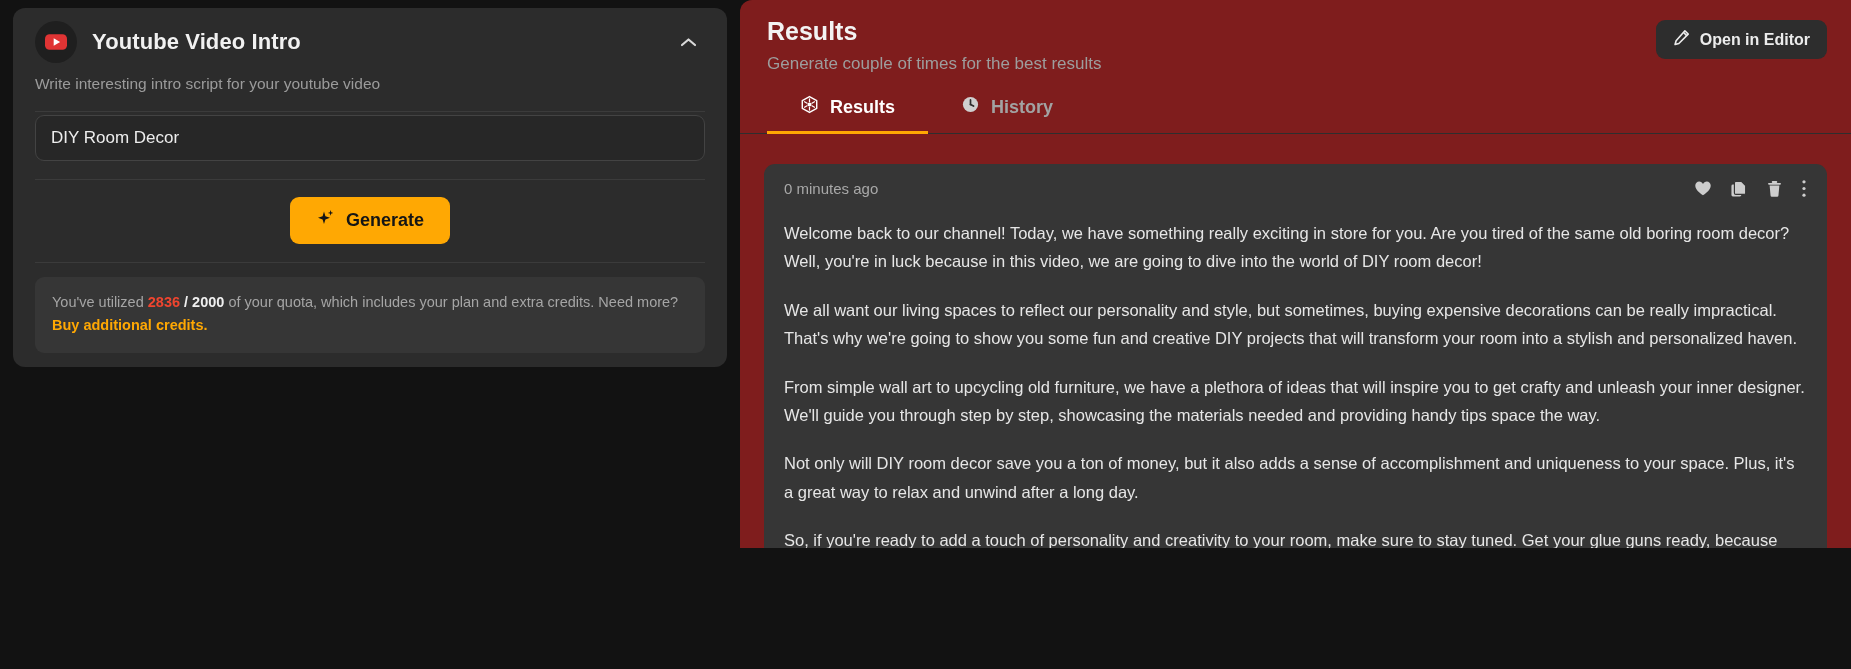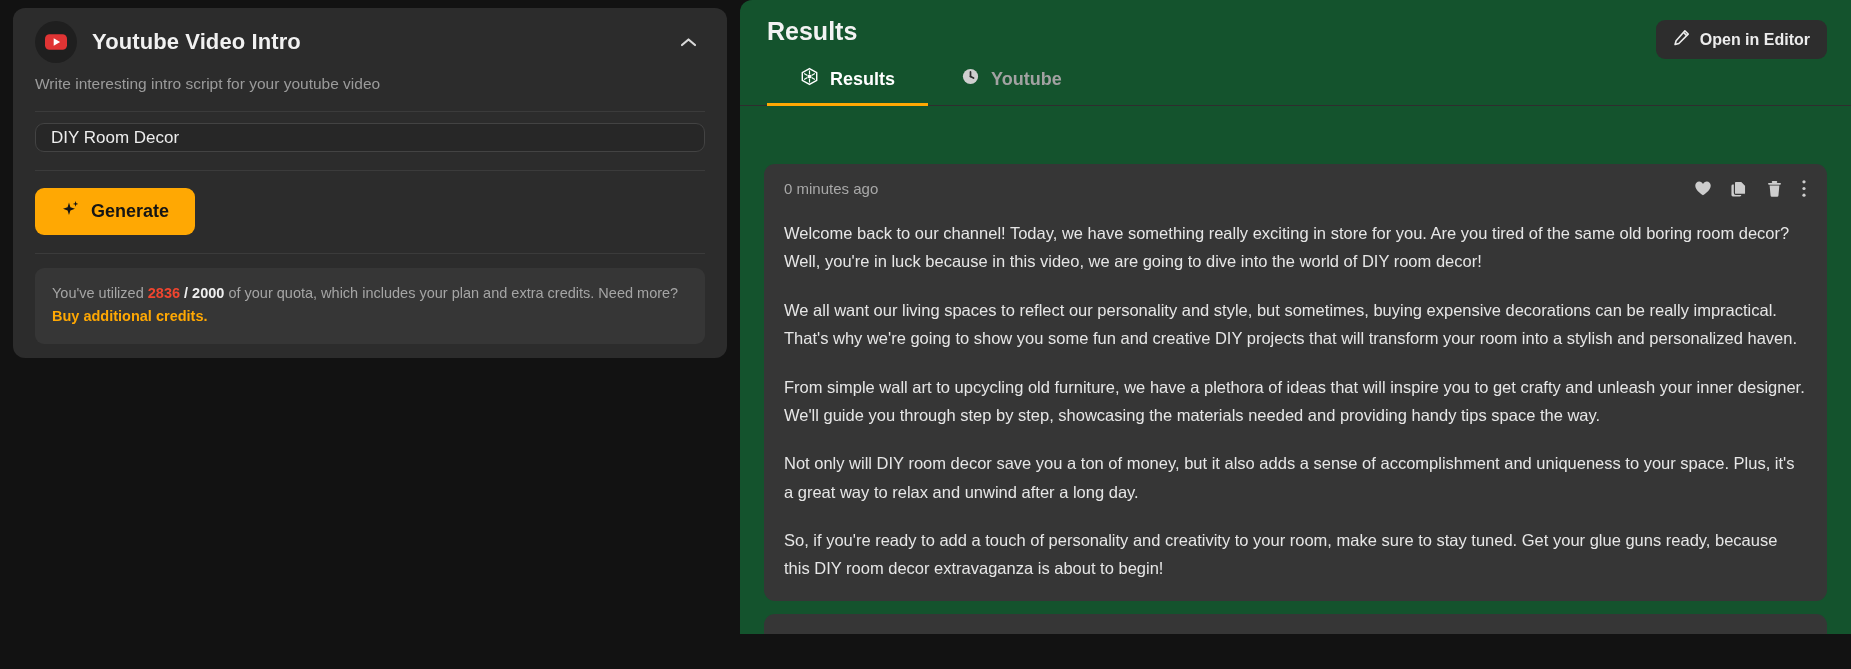--- a/index.html
+++ b/index.html
@@ -88,22 +88,22 @@
     font-size: 16px;
     color: #e3e3e3;
   }
   .word-count {
     margin-left: auto;
     font-size: 15px;
     color: #e3e3e3;
   }
 
   .text-input {
-    margin: 11px 22px 0 22px;
-    height: 29px;
+    margin: 3px 22px 0 22px;
+    height: 46px;
     background: #272727;
     border: 1px solid #434343;
     border-radius: 9px;
     color: #ededed;
     font-size: 17px;
     font-family: "Liberation Sans", sans-serif;
     padding: 0 15px;
     width: calc(100% - 44px);
     display: block;
   }
@@ -128,21 +128,21 @@
   .toggle .knob {
     position: absolute;
     top: 2px; left: 2px;
     width: 23px; height: 23px;
     border-radius: 50%;
     background: #d8d8d8;
   }
 
   .gen-row {
     display: flex;
-    justify-content: flex-start;
+    justify-content: center;
     padding: 17px 22px 0 22px;
   }
   .gen-btn {
     display: flex;
     align-items: center;
     gap: 10px;
     background: #ffa803;
     color: #151515;
     border: none;
     border-radius: 9px;
@@ -163,25 +163,25 @@
     line-height: 1.62;
     color: #a5a5a5;
   }
   .quota .used { color: #f0452f; font-weight: bold; }
   .quota .total { color: #efefef; font-weight: bold; }
   .quota .buy { color: #ffa803; font-weight: bold; cursor: pointer; }
 
   
   .right-col {
     flex: 1 1 auto;
-    background: #14532d;
+    background: #7f1d1d;
     border-top-left-radius: 12px;
     position: relative;
     overflow: hidden;
-    height: 634px;
+    height: 548px;
   }
 
   .res-head {
     padding: 17px 0 0 0;
     position: relative;
   }
   .res-title {
     font-size: 25px;
     font-weight: bold;
     color: #f3f3f3;
@@ -344,20 +344,21 @@
         <span>You've utilized </span><span class="used">2836</span><span class="total"> / </span><span class="total">2000</span><span> of your quota, which includes your plan and extra credits. Need more? </span><span class="buy">Buy additional credits.</span>
       </div>
 
     </div>
   </div>
 
   <div class="right-col">
 
     <div class="res-head">
       <div class="res-title">Results</div>
+      <div class="res-sub">Generate couple of times for the best results</div>
 
       <button class="open-editor">
         <span>
           <svg width="17" height="17" viewBox="0 0 18 18">
             <path d="M12.6 1.9 L16.1 5.4 L6.2 15.3 L2.2 16.4 L3.3 12.4 Z" fill="none" stroke="#ececec" stroke-width="1.7" stroke-linejoin="round"></path>
             <line x1="11" y1="3.5" x2="14.5" y2="7" stroke="#ececec" stroke-width="1.7"></line>
           </svg>
         </span>
         <span>Open in Editor</span>
       </button>
@@ -380,21 +381,21 @@
         </button>
 
         <button class="tab">
           <span>
             <svg width="19" height="19" viewBox="0 0 20 20">
               <circle cx="10" cy="10" r="8" fill="#cfcfcf"></circle>
               <line x1="10" y1="10" x2="10" y2="5.2" stroke="#2d2d2d" stroke-width="1.8" stroke-linecap="round"></line>
               <line x1="10" y1="10" x2="13.2" y2="11.6" stroke="#2d2d2d" stroke-width="1.8" stroke-linecap="round"></line>
             </svg>
           </span>
-          <span>Youtube</span>
+          <span>History</span>
         </button>
       </div>
     </div>
 
     <div class="results-scroll">
 
       <div class="result-card">
         <div class="rc-head">
           <span class="rc-time">0 minutes ago</span>
           <div class="rc-actions">

